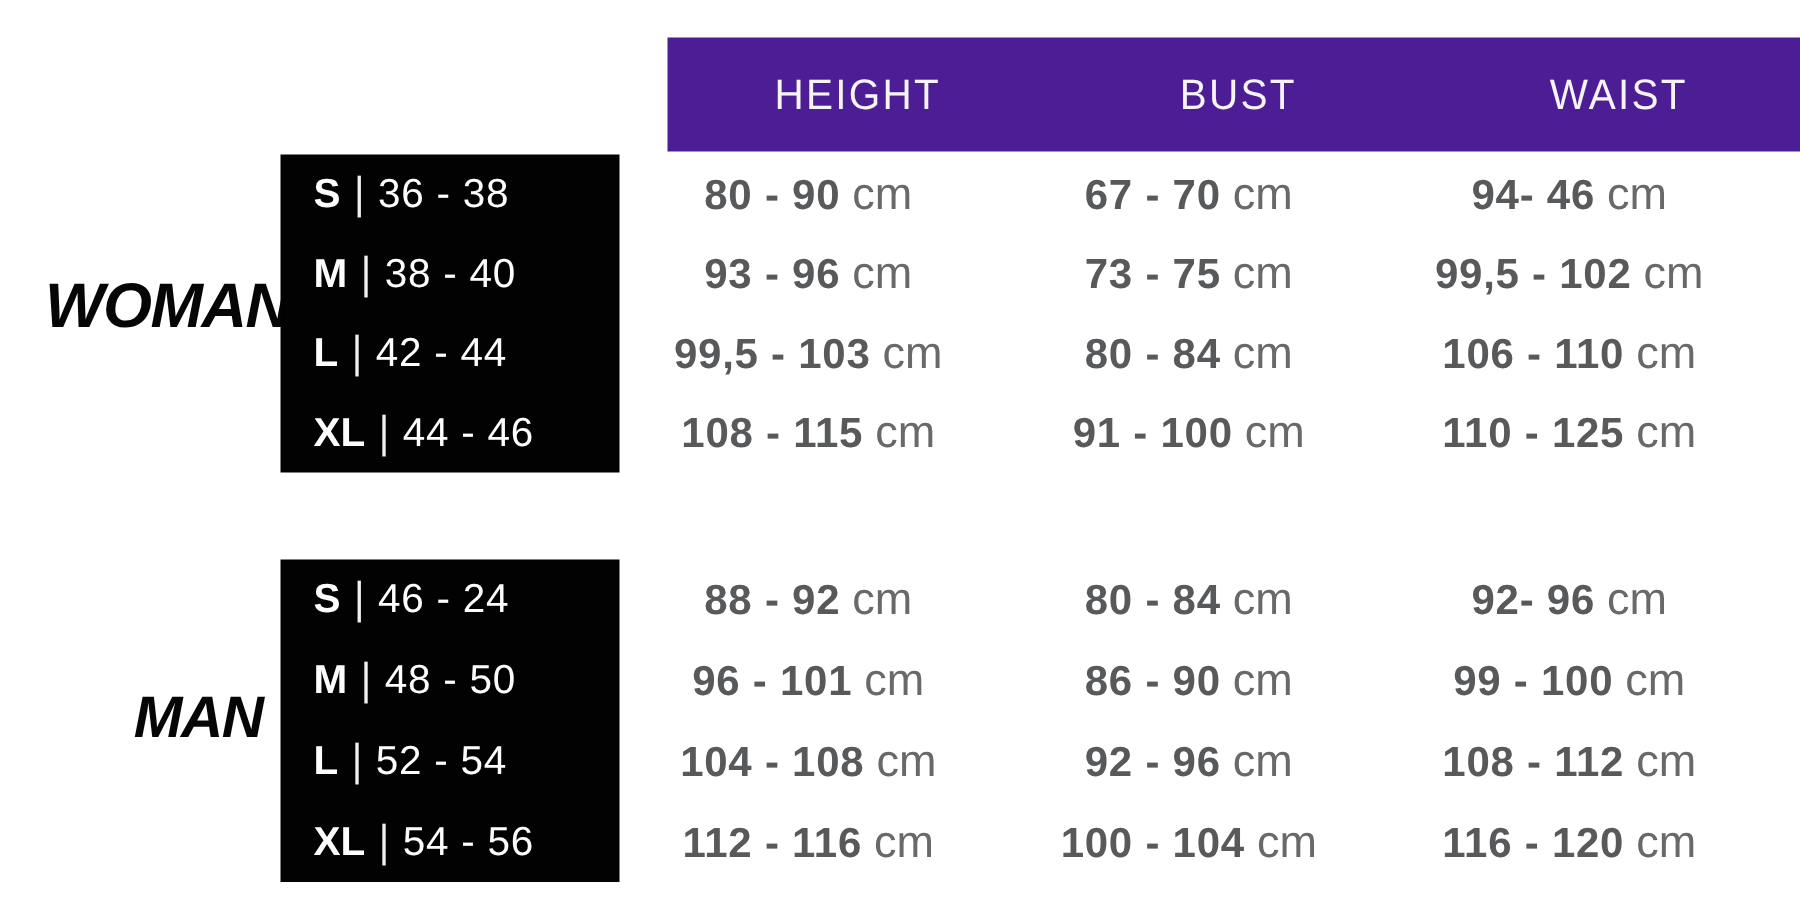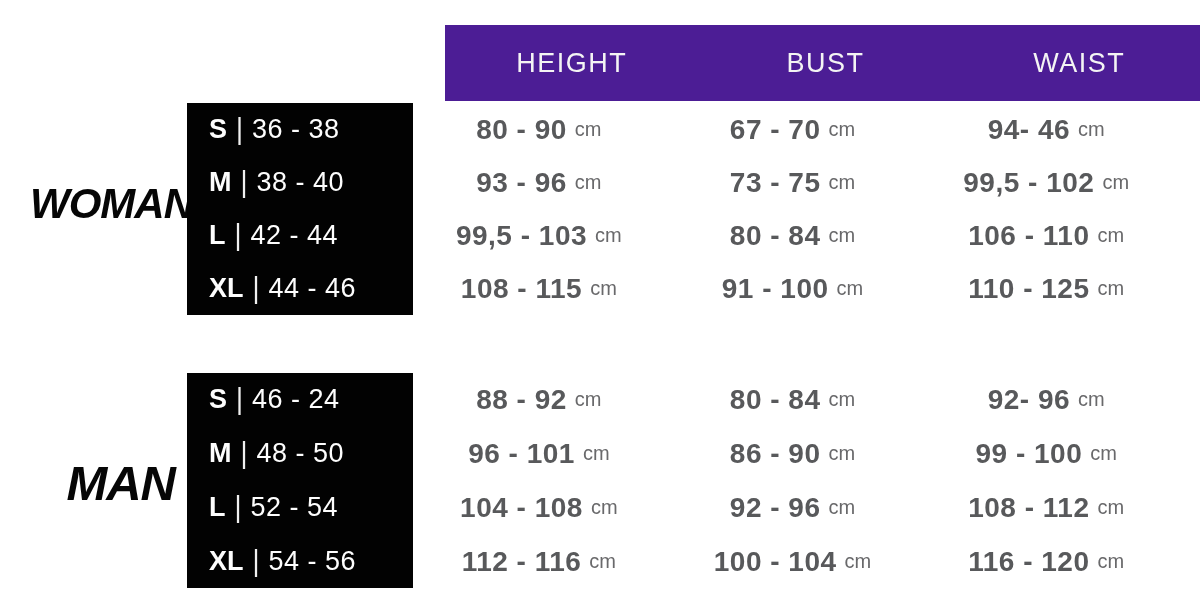--- a/index.html
+++ b/index.html
@@ -39,21 +39,21 @@
     left: 0;
     width: 175px;
     text-align: right;
     font-style: italic;
     font-weight: 800;
     color: #060606;
     line-height: 1;
     letter-spacing: -1px;
   }
   .label-woman { top: 183px; font-size: 42px; padding-left: 18px; }
-  .label-man   { top: 459px; font-size: 49px; }
+  .label-man   { top: 459px; font-size: 39px; }
 
   
   .size-box {
     position: absolute;
     left: 187px;
     width: 226px;
     background: #020202;
     display: flex;
     flex-direction: column;
     box-sizing: border-box;
@@ -82,21 +82,21 @@
     display: flex;
   }
   .dcell {
     flex: 1;
     display: flex;
     align-items: center;
     justify-content: center;
     white-space: nowrap;
   }
   .num  { color: #58595b; font-weight: 700; font-size: 28px; letter-spacing: .5px; }
-  .unit { color: #69696b; font-weight: 400; font-size: 20px; margin-left: 8px; }
+  .unit { color: #69696b; font-weight: 400; font-size: 30px; margin-left: 8px; }
 </style>
 </head>
 <body>
 
 <div class="stage">
 
   <div class="header-bar">
     <div class="hcell">HEIGHT</div>
     <div class="hcell">BUST</div>
     <div class="hcell">WAIST</div>

